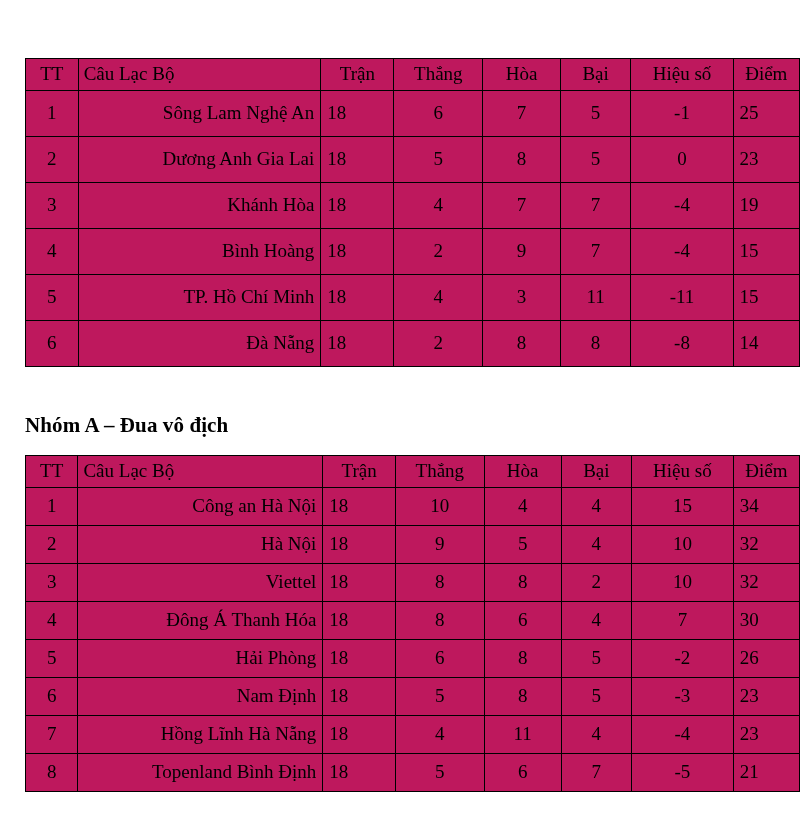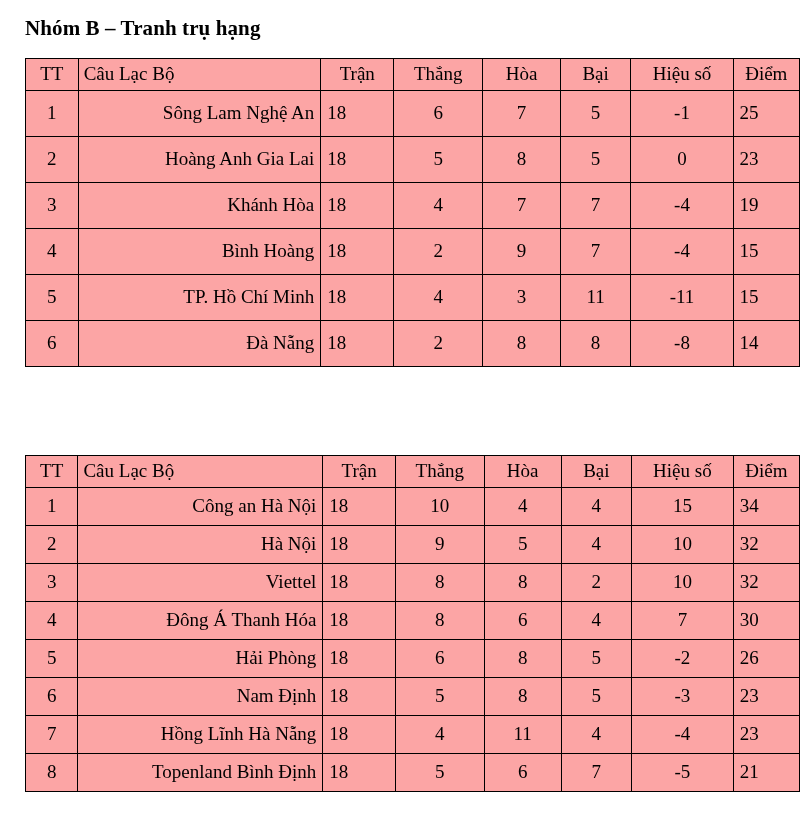--- a/index.html
+++ b/index.html
@@ -28,21 +28,21 @@
     font-size: 21px;
     line-height: 1;
     color: #000000;
     letter-spacing: 0.1px;
     white-space: nowrap;
   }
 
   .standings {
     border-collapse: collapse;
     table-layout: fixed;
-    background: #fca5a5;
+    background: #be185d;
   }
   .standings td,
   .standings th {
     border: 1px solid #000000;
     font-weight: normal;
     font-size: 19px;
     line-height: 1.1;
     color: #000000;
     padding: 0 6px;
     vertical-align: middle;
@@ -74,21 +74,20 @@
   .table-a tbody td { height: 37px; }
 
   .title-b { position: absolute; left: 25px; top: 18px; }
   .title-a { position: absolute; left: 25px; top: 415px; }
 </style>
 </head>
 <body>
 
 <div class="page">
 
-  <div class="group-title title-b">Nhóm B – Tranh trụ hạng</div>
 
   <table class="standings table-b">
     <thead>
       <tr>
         <th class="c-tt">TT</th>
         <th class="c-club">Câu Lạc Bộ</th>
         <th class="c-played">Trận</th>
         <th class="c-win">Thắng</th>
         <th class="c-draw">Hòa</th>
         <th class="c-loss">Bại</th>
@@ -102,21 +101,21 @@
           <td class="c-club">Sông Lam Nghệ An</td>
           <td class="c-played">18</td>
           <td class="c-win">6</td>
           <td class="c-draw">7</td>
           <td class="c-loss">5</td>
           <td class="c-diff">-1</td>
           <td class="c-points">25</td>
         </tr>
         <tr>
           <td class="c-tt">2</td>
-          <td class="c-club">Hoàng Anh Gia Lai</td>
+          <td class="c-club">Dương Anh Gia Lai</td>
           <td class="c-played">18</td>
           <td class="c-win">5</td>
           <td class="c-draw">8</td>
           <td class="c-loss">5</td>
           <td class="c-diff">0</td>
           <td class="c-points">23</td>
         </tr>
         <tr>
           <td class="c-tt">3</td>
           <td class="c-club">Khánh Hòa</td>
@@ -153,20 +152,21 @@
           <td class="c-played">18</td>
           <td class="c-win">2</td>
           <td class="c-draw">8</td>
           <td class="c-loss">8</td>
           <td class="c-diff">-8</td>
           <td class="c-points">14</td>
         </tr>
       </tbody>
   </table>
 
+  <div class="group-title title-a">Nhóm A – Đua vô địch</div>
 
   <table class="standings table-a">
     <thead>
       <tr>
         <th class="c-tt">TT</th>
         <th class="c-club">Câu Lạc Bộ</th>
         <th class="c-played">Trận</th>
         <th class="c-win">Thắng</th>
         <th class="c-draw">Hòa</th>
         <th class="c-loss">Bại</th>

